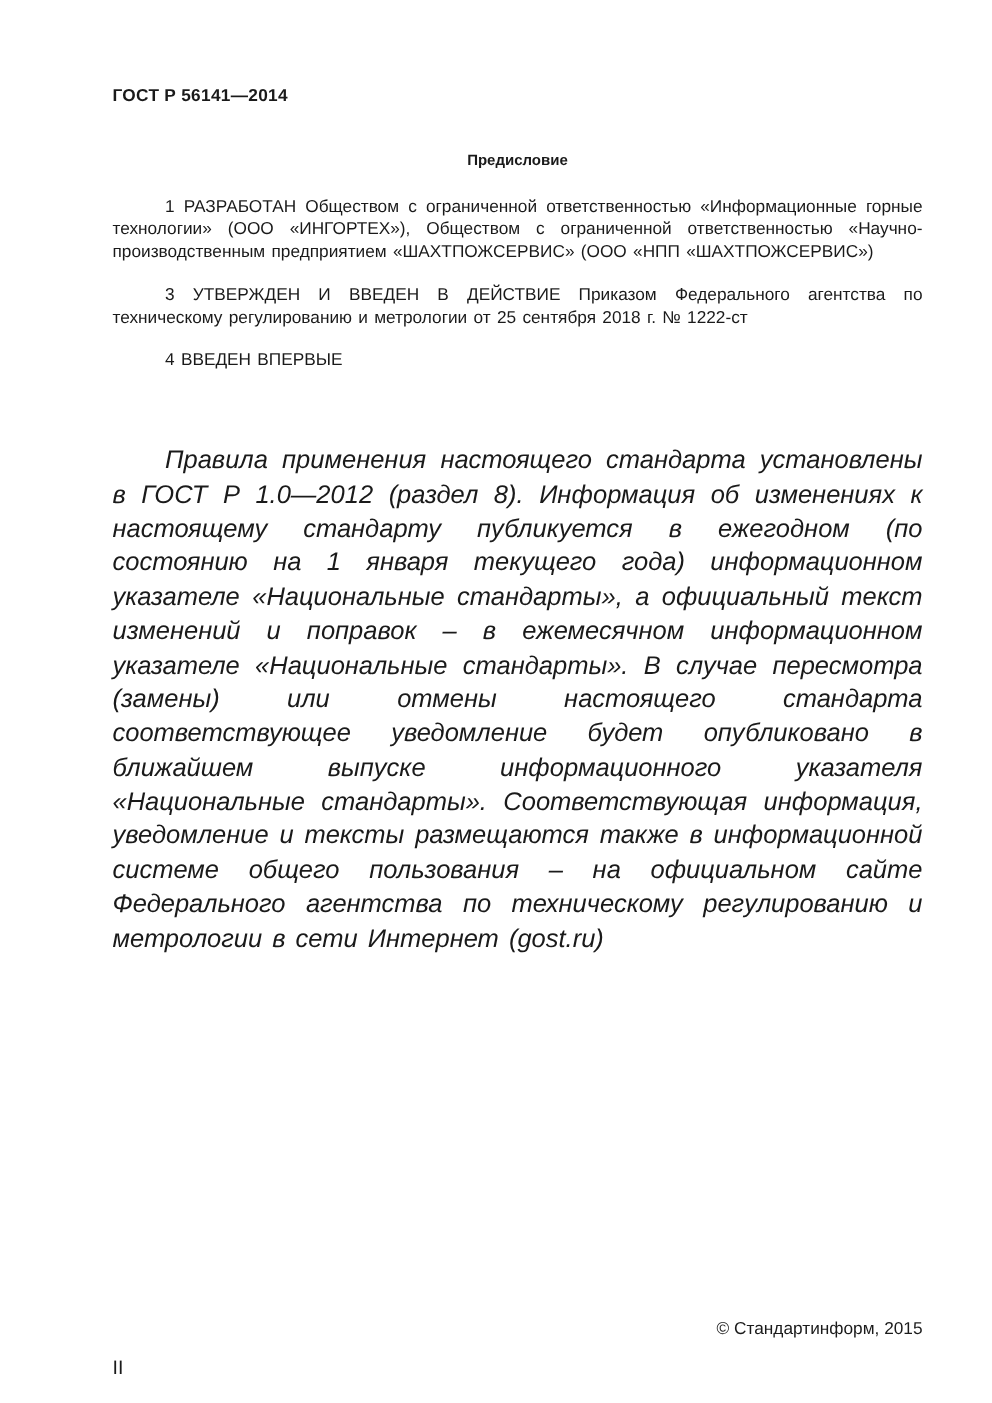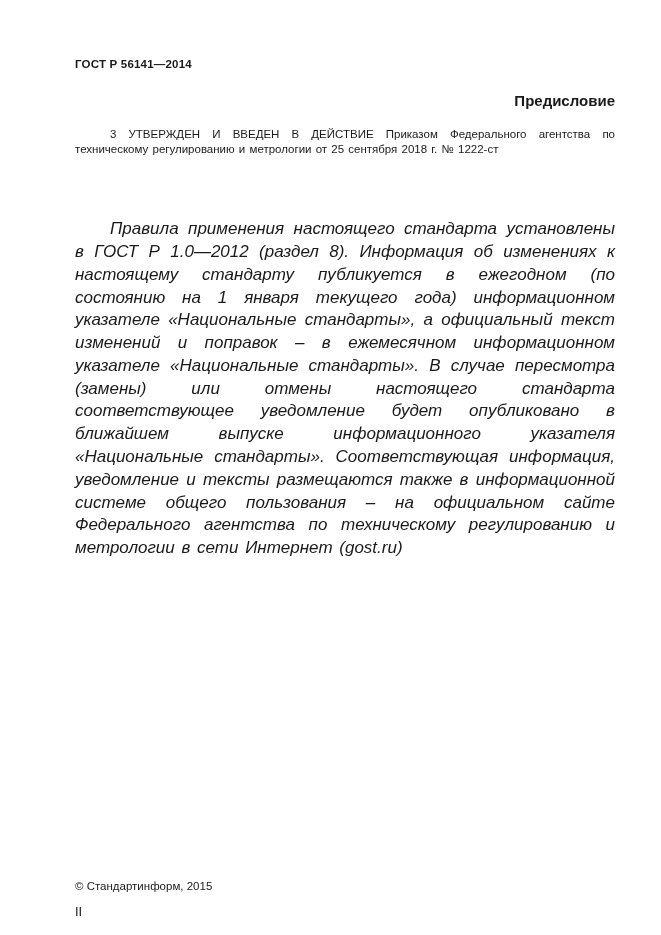--- a/index.html
+++ b/index.html
@@ -20,24 +20,24 @@
     font-family: "Liberation Sans", sans-serif;
     color: #1a1a1a;
   }
   .doc-header {
     font-size: 11.5px;
     font-weight: bold;
     letter-spacing: 0.2px;
     margin: 0 0 16px 0;
   }
   .doc-title {
-    font-size: 15px;
+    font-size: 10px;
     font-weight: bold;
-    text-align: right;
-    margin: 6px 0 18px 0;
+    text-align: center;
+    margin: 16px 0 18px 0;
   }
   .para {
     font-size: 11.5px;
     line-height: 1.32;
     text-align: justify;
     text-indent: 35px;
     margin: 0 0 13px 0;
     word-spacing: 1px;
   }
   .para.last-numbered {
@@ -50,43 +50,46 @@
     text-align: justify;
     text-indent: 35px;
     margin: 48px 0 0 0;
     word-spacing: 2px;
   }
   .footer {
     margin-top: auto;
   }
   .copyright {
     font-size: 11.5px;
+    text-align: right;
     margin: 0 0 12px 0;
   }
   .restriction {
     margin: 0 0 10px 0;
   }
   .page-number {
     font-size: 13px;
     margin: 4px 0 0 0;
   }
 </style>
 </head>
 <body>
 
 <div class="page">
 
   <div class="doc-header">ГОСТ Р 56141—2014</div>
 
   <div class="doc-title">Предисловие</div>
 
+  <p class="para">1 РАЗРАБОТАН Обществом с ограниченной ответственностью «Информационные горные технологии» (ООО «ИНГОРТЕХ»), Обществом с ограниченной ответственностью «Научно-производственным предприятием «ШАХТПОЖСЕРВИС» (ООО «НПП «ШАХТПОЖСЕРВИС»)</p>
 
 
   <p class="para">3 УТВЕРЖДЕН И ВВЕДЕН В ДЕЙСТВИЕ Приказом Федерального агентства по техническому регулированию и метрологии от 25 сентября 2018 г. № 1222-ст</p>
 
+  <p class="para last-numbered">4 ВВЕДЕН ВПЕРВЫЕ</p>
 
   <p class="legal">Правила применения настоящего стандарта установлены в ГОСТ Р 1.0—2012 (раздел 8). Информация об изменениях к настоящему стандарту публикуется в ежегодном (по состоянию на 1 января текущего года) информационном указателе «Национальные стандарты», а официальный текст изменений и поправок – в ежемесячном информационном указателе «Национальные стандарты». В случае пересмотра (замены) или отмены настоящего стандарта соответствующее уведомление будет опубликовано в ближайшем выпуске информационного указателя «Национальные стандарты». Соответствующая информация, уведомление и тексты размещаются также в информационной системе общего пользования – на официальном сайте Федерального агентства по техническому регулированию и метрологии в сети Интернет (gost.ru)</p>
 
   <div class="footer">
     <p class="copyright">© Стандартинформ, 2015</p>
 
 
     <div class="page-number">II</div>
   </div>
 

